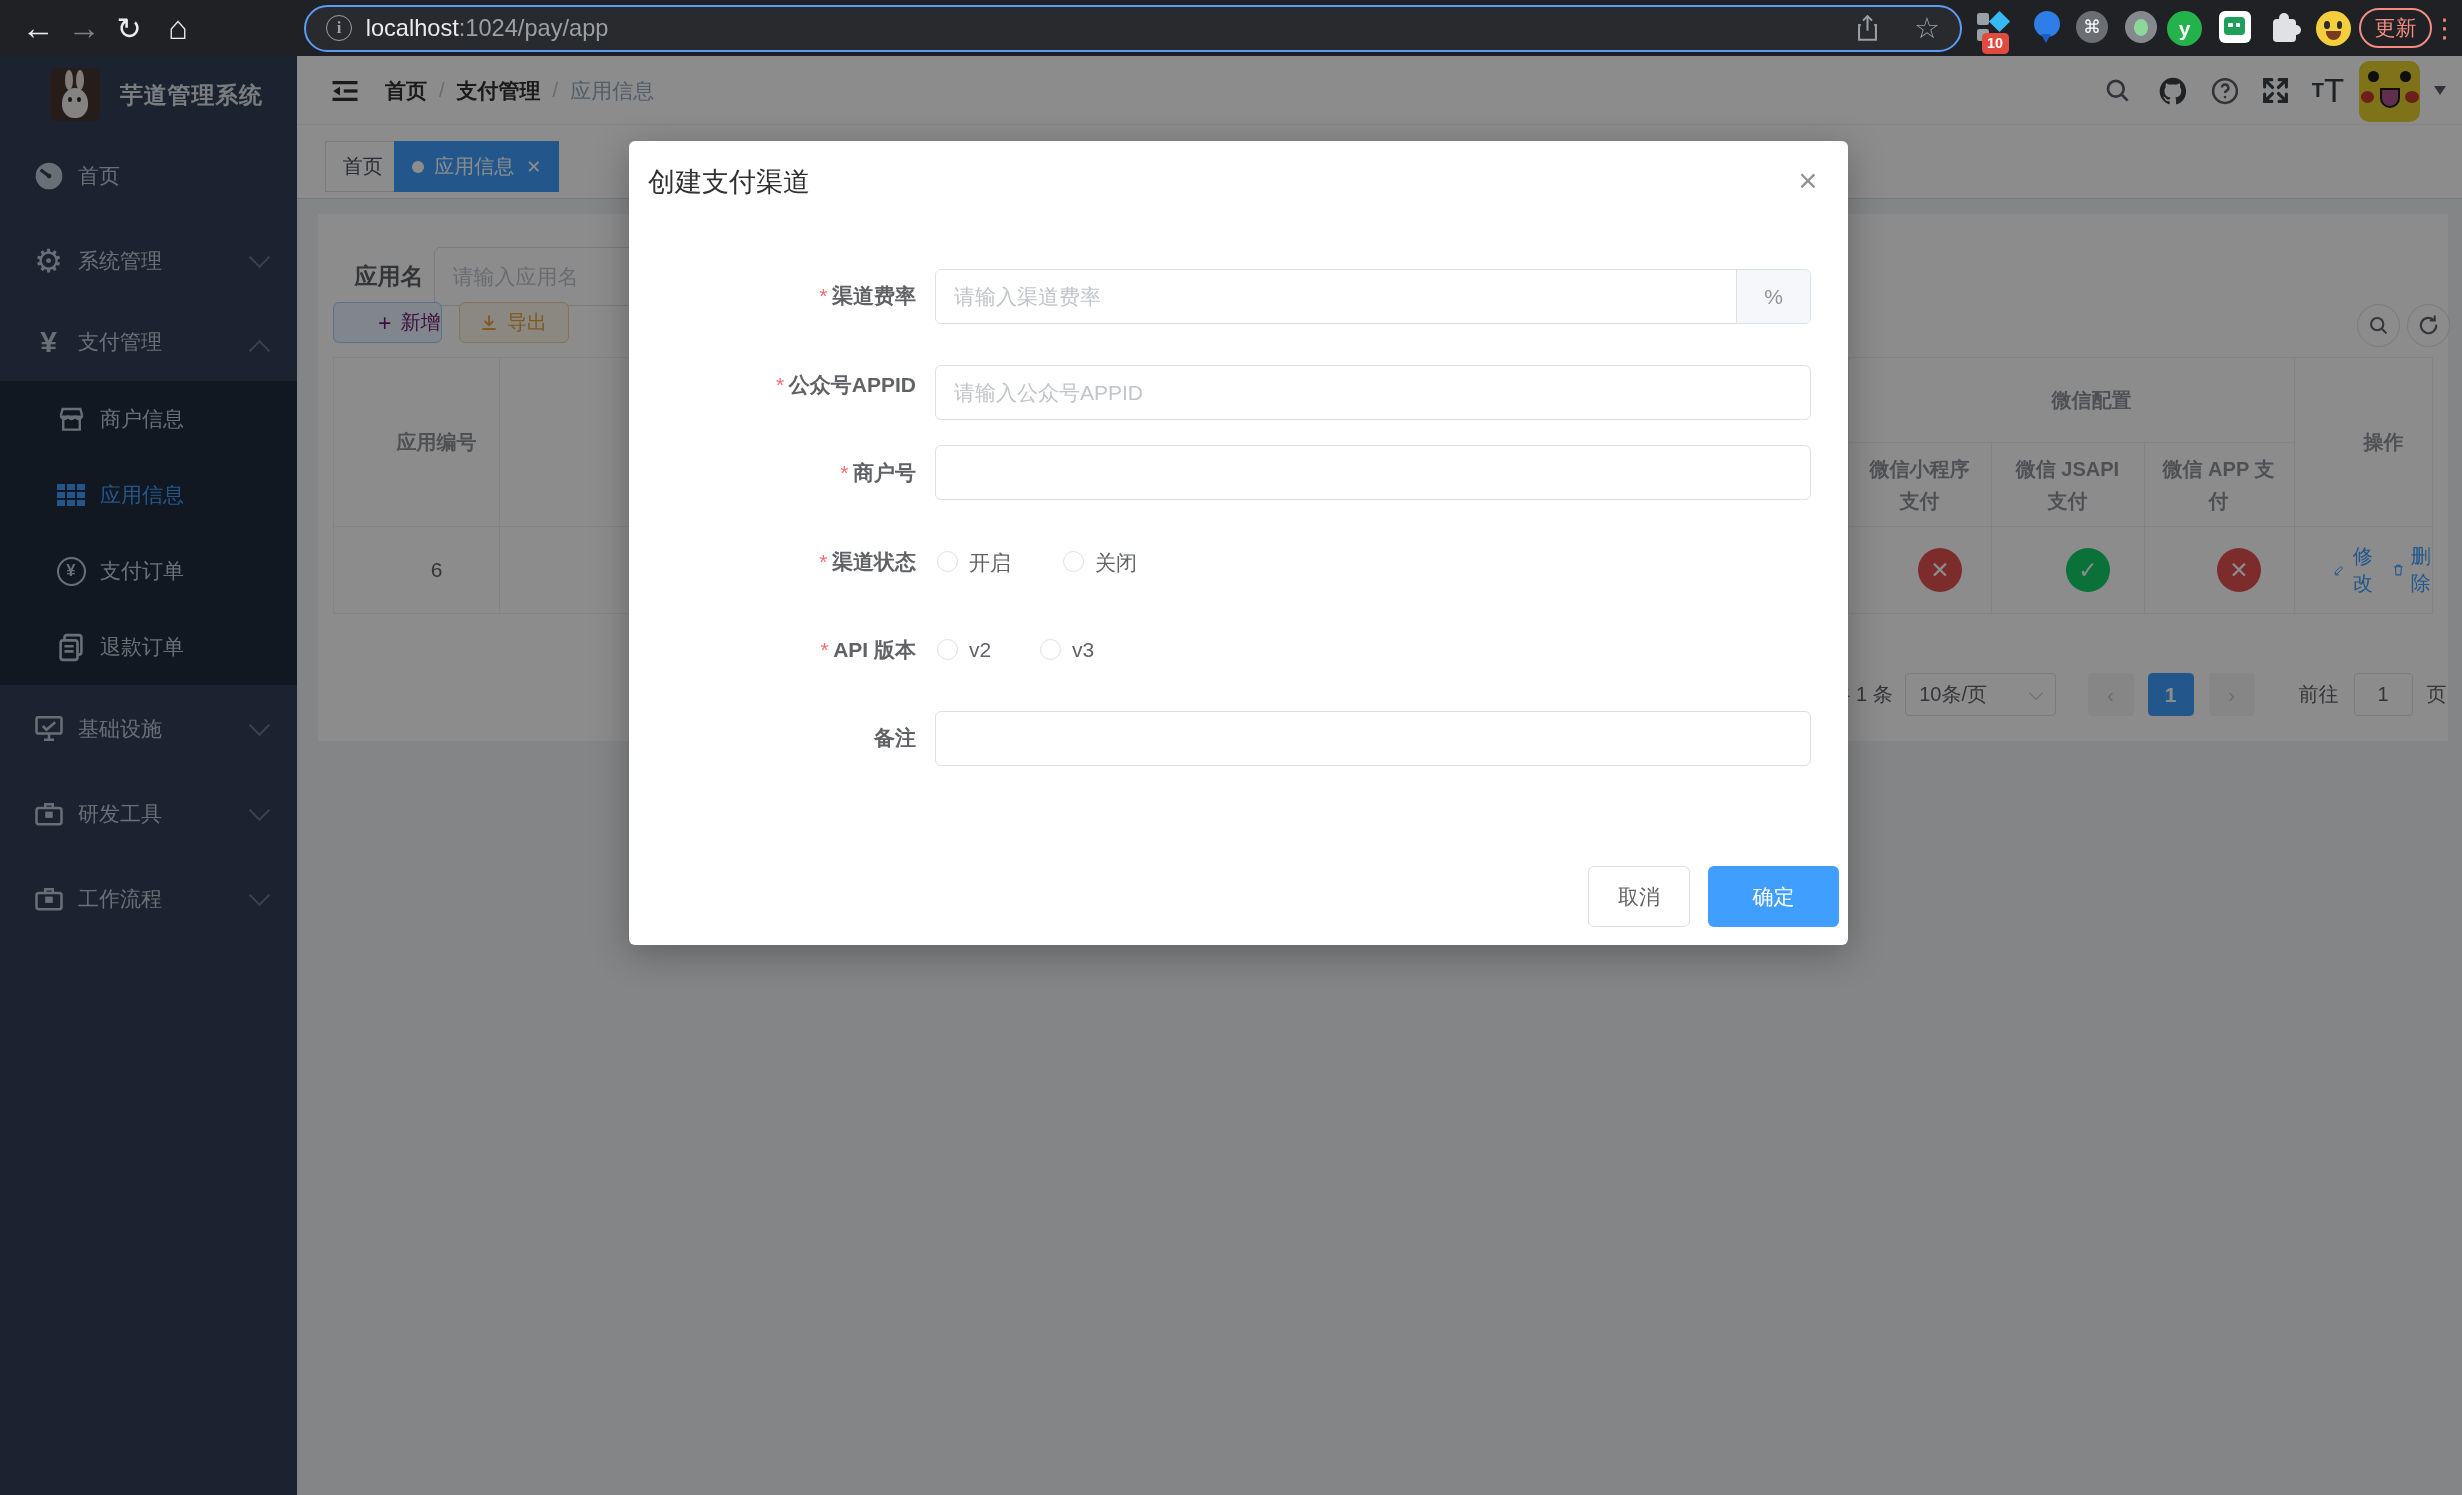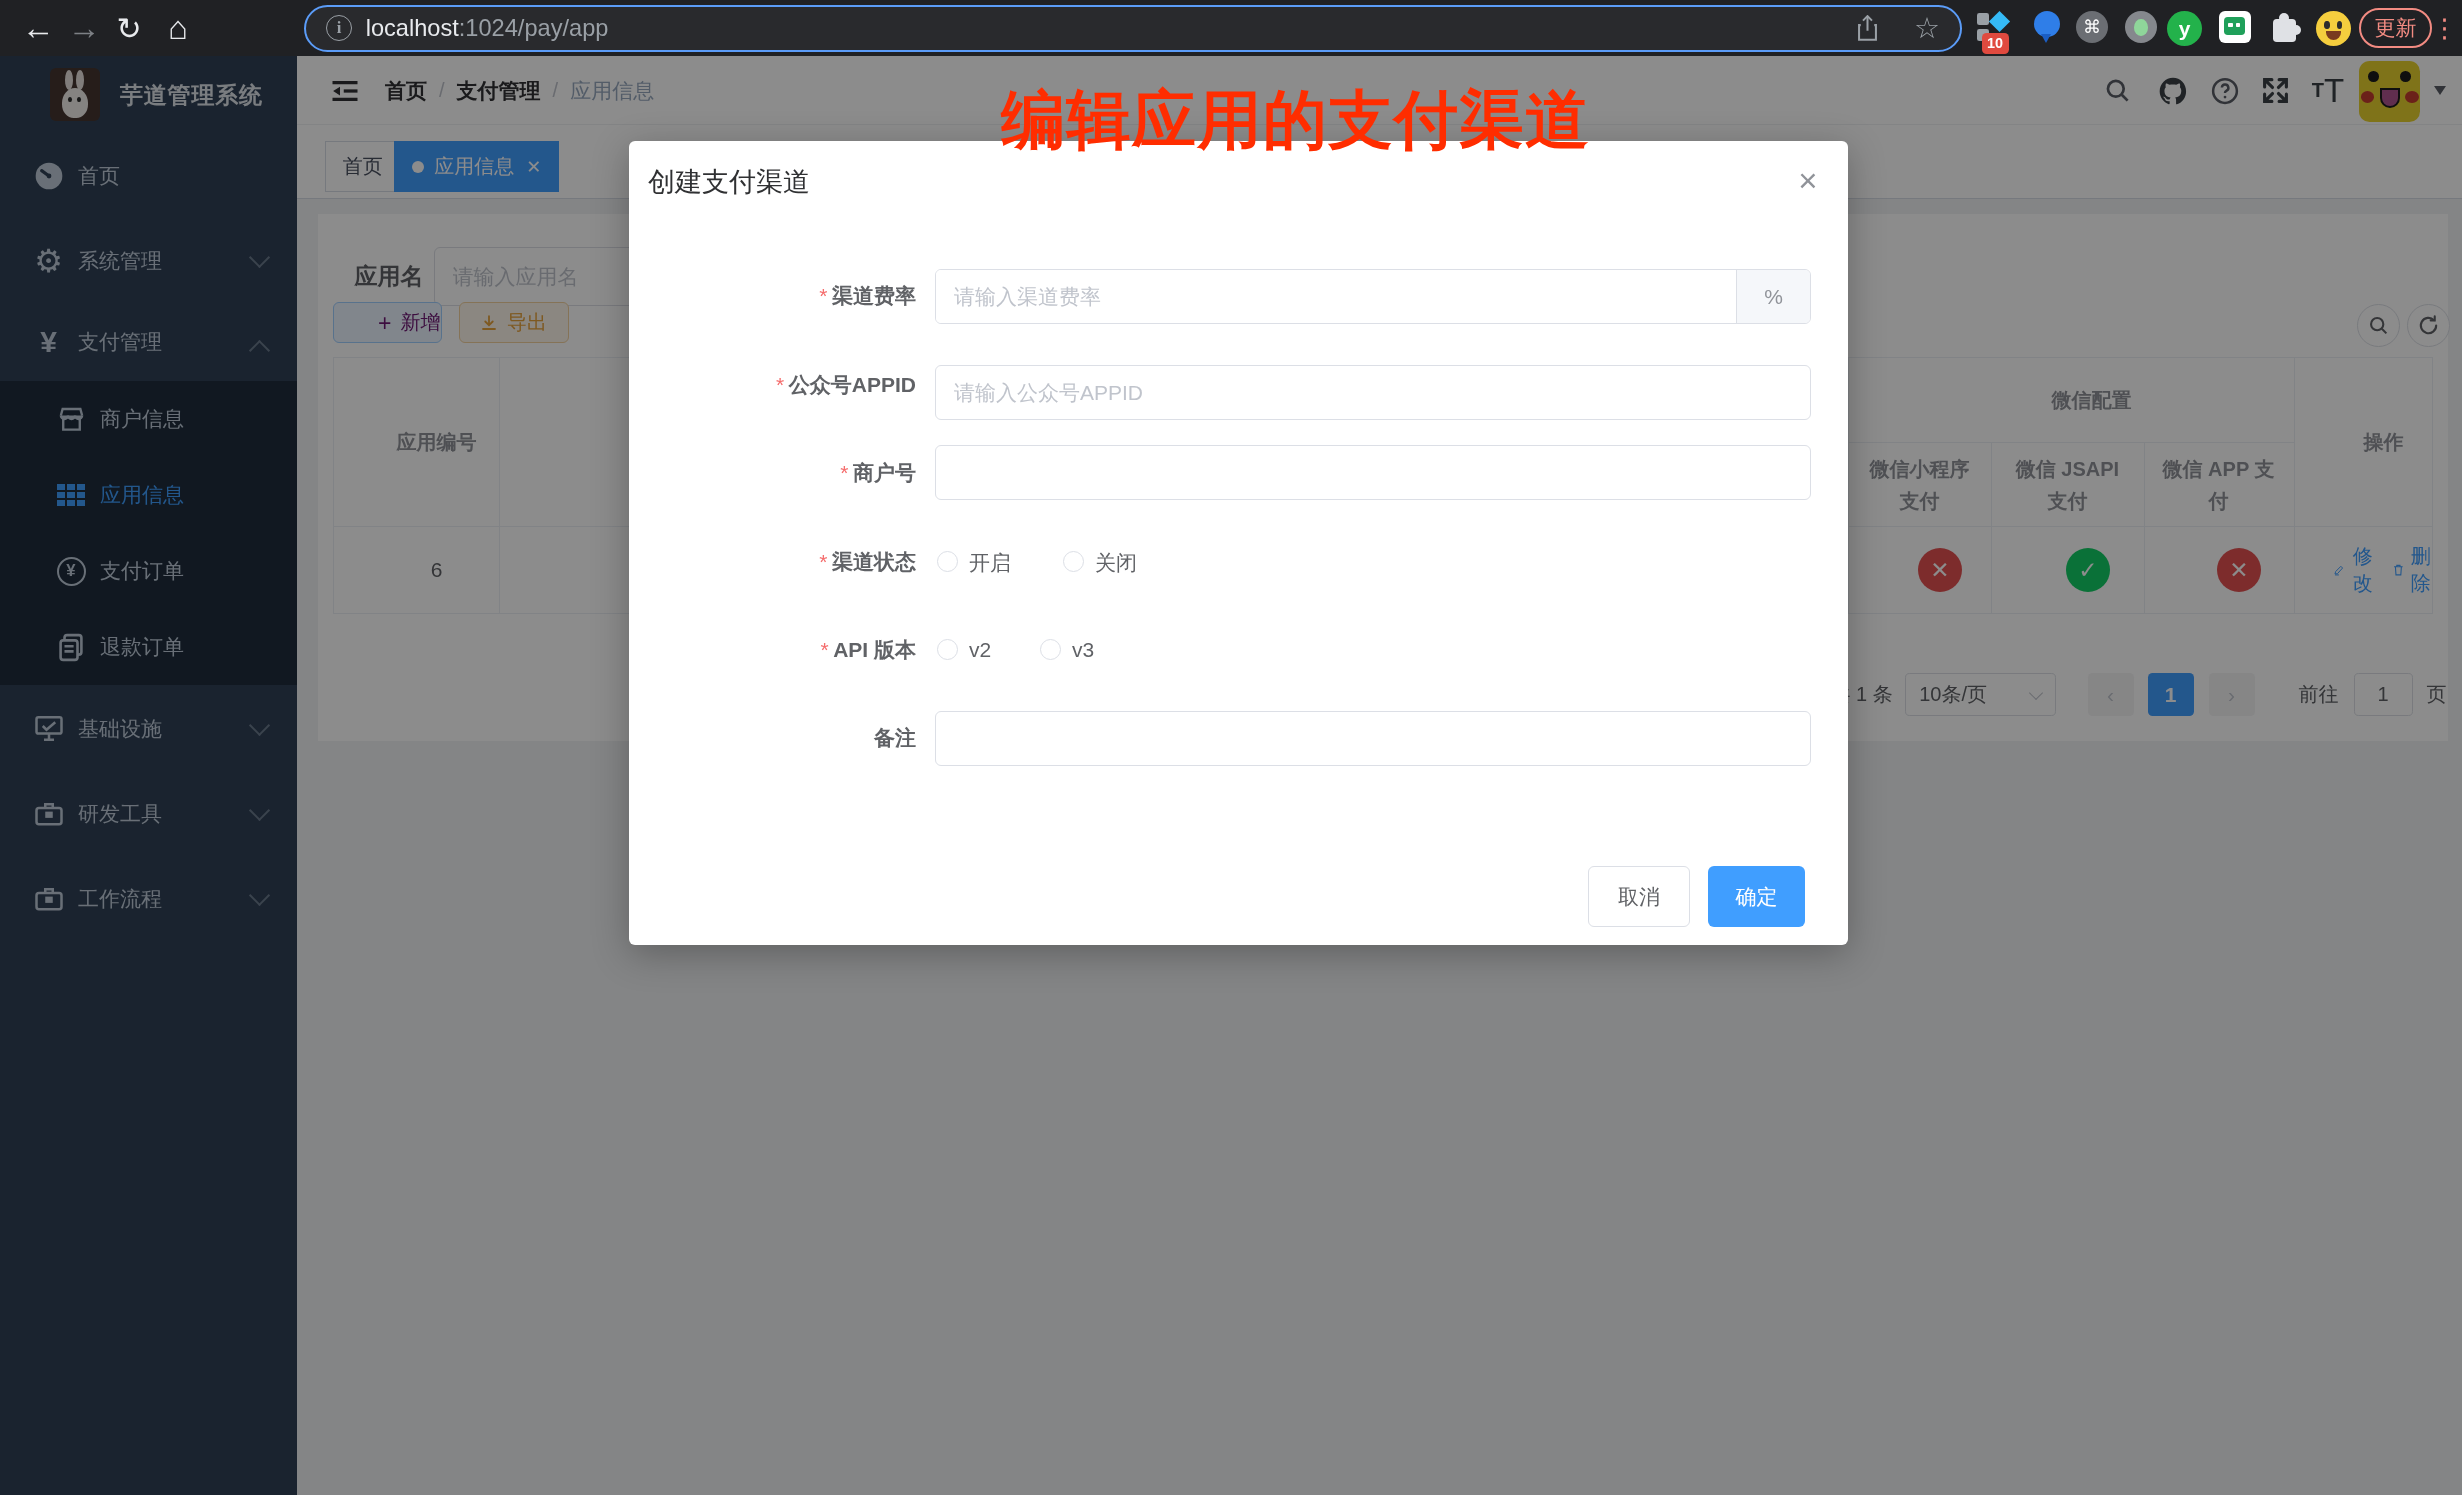--- a/index.html
+++ b/index.html
@@ -475,21 +475,20 @@
           <div class="ab pgtext" style="left:1981px;top:459px">前往</div>
           <input class="ab pginput" style="left: 2036px; top: 459px;" value="1">
           <div class="ab pgtext" style="left:2109px;top:459px">页</div>
 
         </div>
       </div>
     </div>
 
     <div id="overlay" class="ab"></div>
 
-    <div id="annotation" class="ab">编辑应用的支付渠道</div>
 
     <div id="dialog" class="ab">
       <div id="dlgtitle" class="ab">创建支付渠道</div>
       <div id="dlgclose" class="ab ctr">×</div>
 
       <div class="ab dlbl" style="top:141px">
         <span class="star">*</span><span>渠道费率</span>
       </div>
       <div class="ab dinput grp" style="top:128px">
         <input placeholder="请输入渠道费率" style="">
@@ -527,18 +526,18 @@
       <span class="ab rlbl" style="left:443px;top:497px">v3</span>
 
       <div class="ab dlbl" style="top:583px">
         <span>备注</span>
       </div>
       <div class="ab dinput" style="top:570px">
         <input style="">
       </div>
 
       <div class="ab dlgbtn plain ctr" style="left:959px;top:725px;width:102px">取消</div>
-      <div class="ab dlgbtn primary ctr" style="left:1079px;top:725px;width:97px">确定</div>
+      <div class="ab dlgbtn primary ctr" style="left:1079px;top:725px;width:131px">确定</div>
     </div>
 
   </div>
 </div>
 
 
 </body></html>

